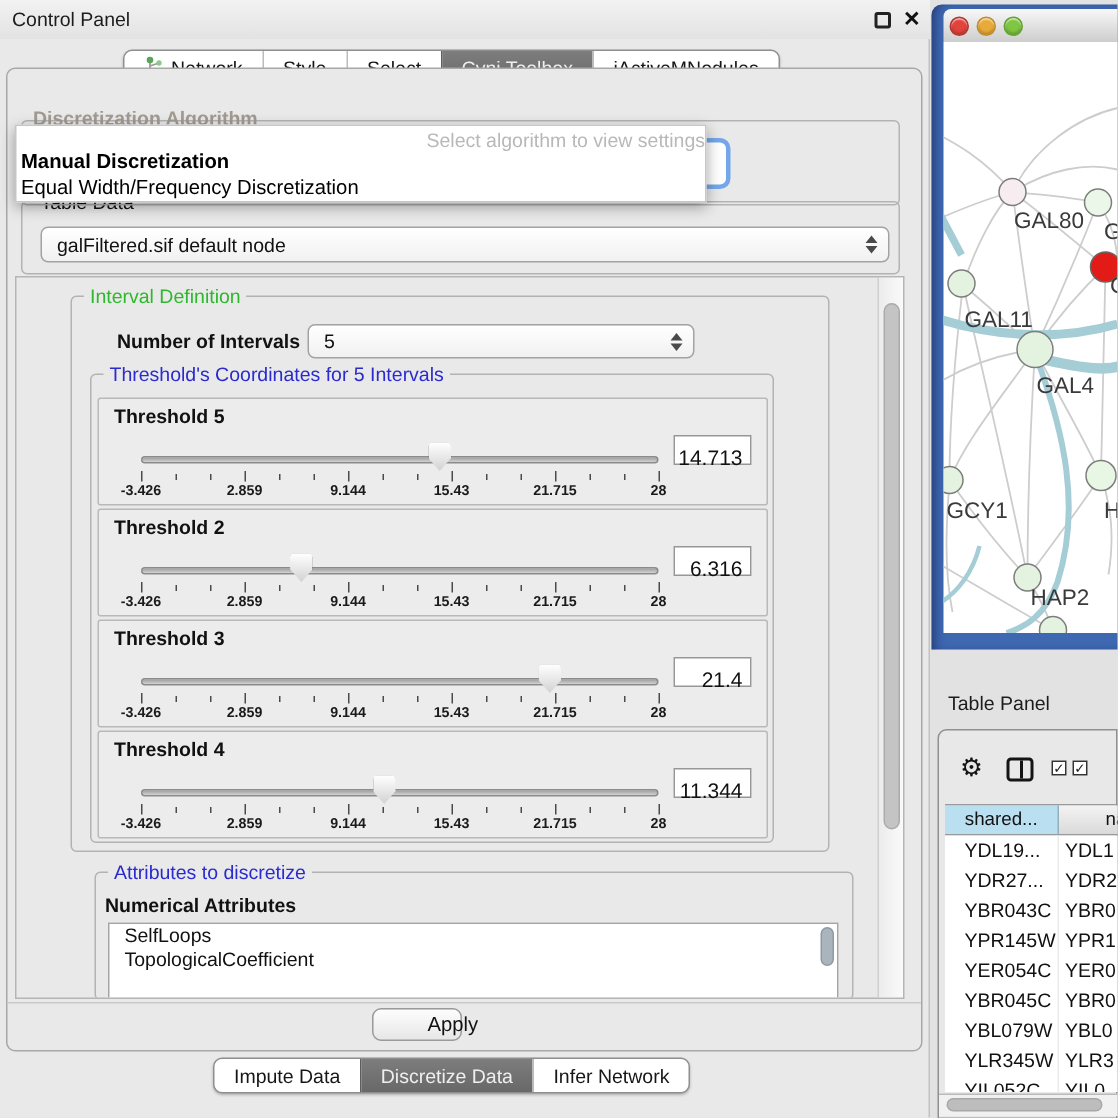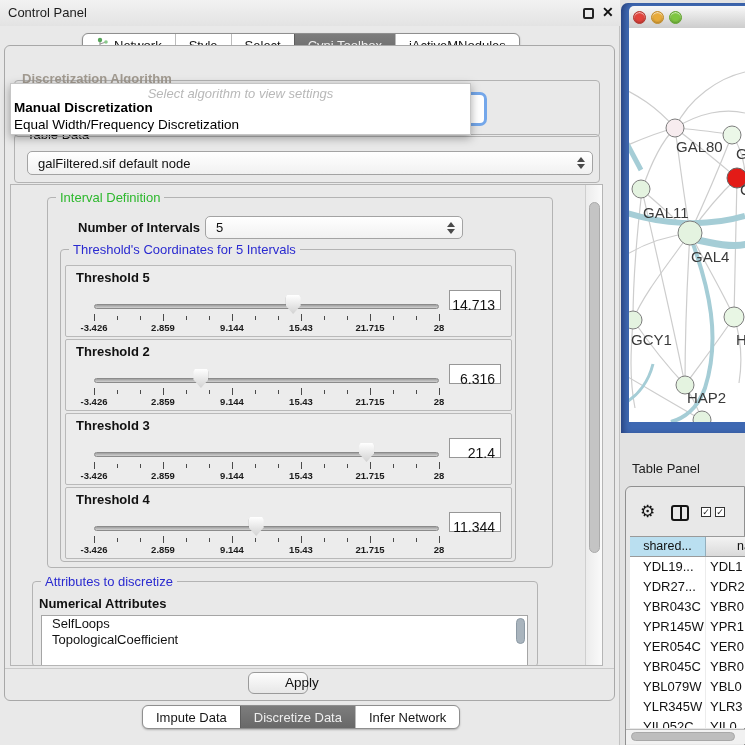--- a/index.html
+++ b/index.html
@@ -47,21 +47,21 @@
             border-right:4px solid transparent; }
   .spin .up { border-bottom:5px solid #4a4a4a; }
   .spin .dn { border-top:5px solid #4a4a4a; }
 
   
   #algo-faded-title { left:22px; top:71px; font-size:13px; font-weight:bold; color:#a19a90; z-index:5; }
   #combo-focus-fragment { left:430px; top:92px; width:57px; height:34px; background:#fff;
                           border:3px solid #74a7ea; border-radius:7px; z-index:4; }
   #algo-popup { left:10px; top:83px; width:461px; height:52px; background:#fff;
                 border:1px solid #c6c6c6; box-shadow:0 3px 9px rgba(0,0,0,.35); z-index:50; }
-  #algo-popup .ph { text-align:center; color:#b8b8b8; font-size:13px; height:16px; padding-top:2px;font-style:italic; }
+  #algo-popup .ph { text-align:right; color:#b8b8b8; font-size:13px; height:16px; padding-top:2px; }
   #algo-popup .opt { font-size:13.5px; padding:0 0 1px 3px; line-height:16px; color:#000; }
   #algo-popup .opt.hl { font-weight:bold; }
 
   
   #scrollpane { left:10px; top:184px; width:593px; height:482px; border:1px solid #b5b5b5;
                 background:#e9e9e9; overflow:hidden; }
   .vtrack { position:absolute; background:linear-gradient(90deg,#ececec,#fafafa);
             border-left:1px solid #cfcfcf; }
   .vthumb { position:absolute; background:#c4c4c4; border:1px solid #ababab; border-radius:6px; }
 
@@ -322,21 +322,21 @@
               <div class="th-lab" style="left: 166px;">9.144</div>
               <div class="th-lab" style="left: 235px;">15.43</div>
               <div class="th-lab" style="left: 304px;">21.715</div>
               <div class="th-lab" style="left: 373px;">28</div>
               <div class="th-val">11.344</div>
             </div>
           </div>
       </div>
     </div>
 
-    <div class="groupbox" style="left:21px; top:396px; width:506px; height:86px;padding-left:28px;">
+    <div class="groupbox" style="left:52px; top:396px; width:506px; height:86px;padding-left:28px;">
       <span class="grouplabel blue">Attributes to discretize</span>
       <div class="abs" style="left:6px; top:14px; font-size:13px; font-weight:bold;">Numerical Attributes</div>
       <div id="attr-list">
         <div class="li">SelfLoops</div>
           <div class="li">TopologicalCoefficient</div>
           <div id="attr-vthumb"></div>
       </div>
     </div>
 
     <div class="vtrack" style="right:0; top:0; width:17px; height:480px;">

